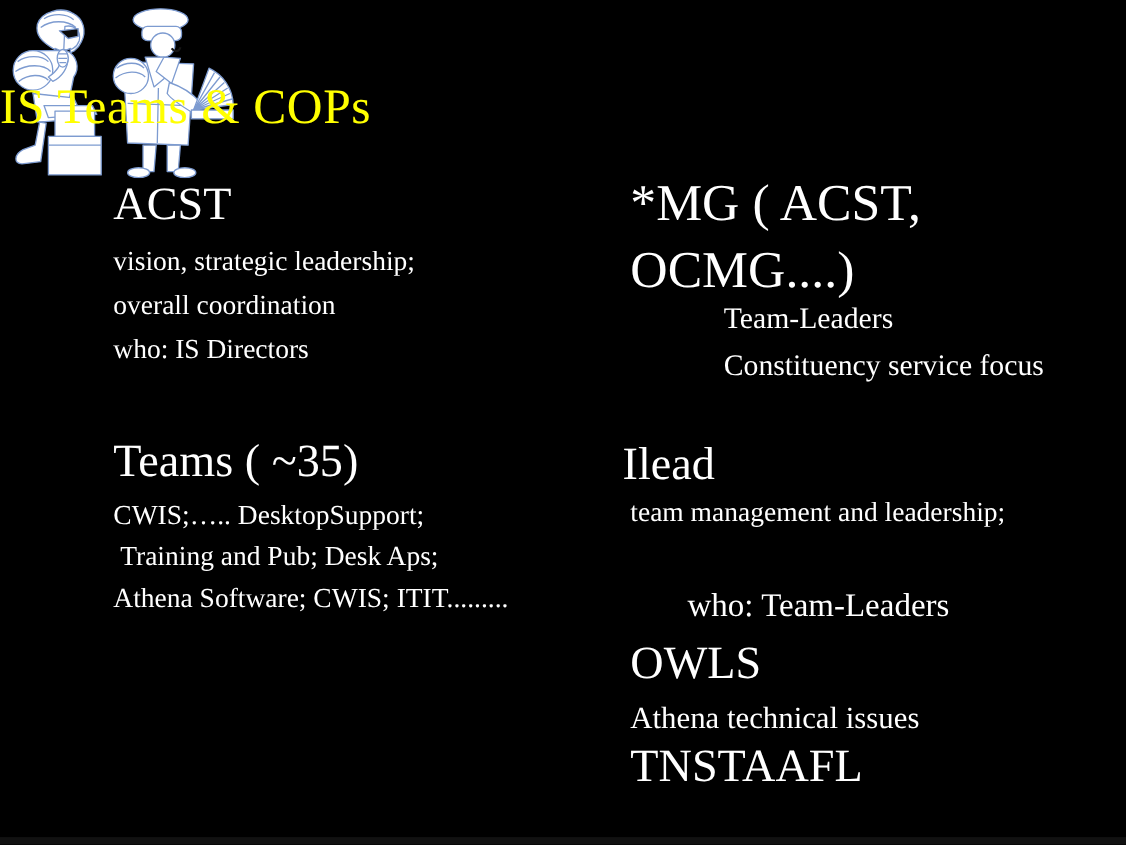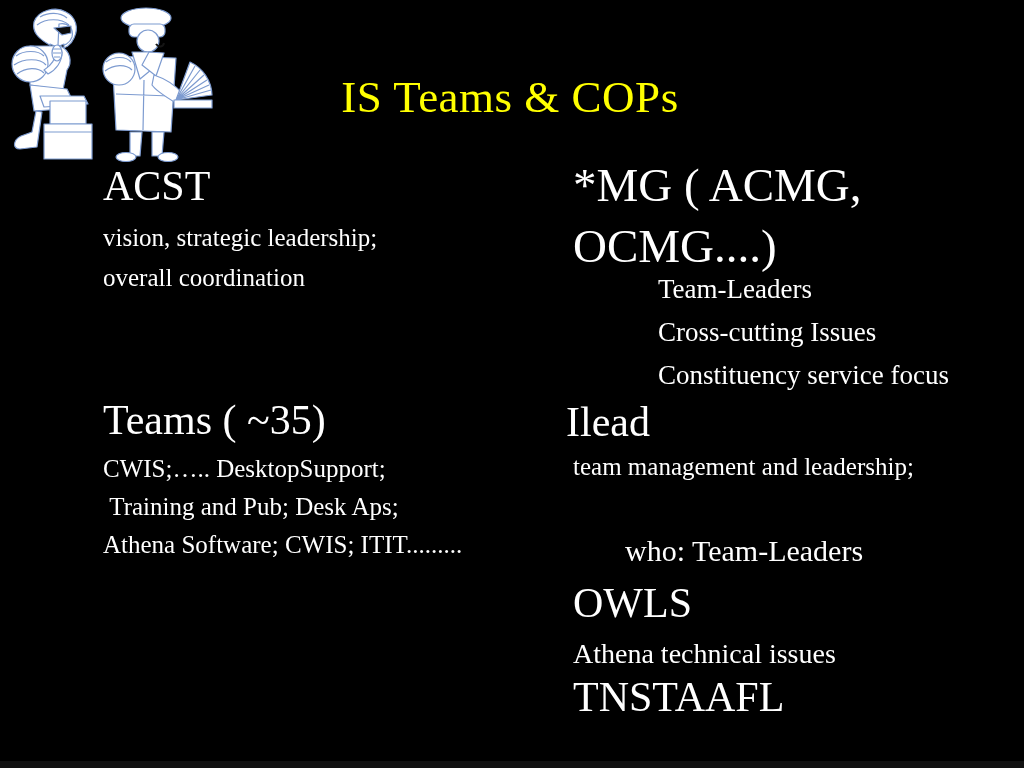--- a/index.html
+++ b/index.html
@@ -6,23 +6,22 @@
   .slide {
     position: relative;
     width: 1024px;
     height: 768px;
     background: var(--background, #000000);
     overflow: hidden;
     font-family: "Liberation Serif", serif;
   }
   .slide-title {
     position: absolute;
-    left: 8px; top: 74px;
+    left: 0; top: 74px;
     width: 1004px;
-    text-align: center;
     color: var(--title, #FFFF00);
     font-size: 45px;
     line-height: 1.05;
     letter-spacing: 0.5px;
   }
   .txt { color: var(--text, #FFFFFF); white-space: pre-wrap; }
   .abs { position: absolute; }
 
   
   .h-lg   { font-size: 42px; line-height: 1.1; }
@@ -119,38 +118,38 @@
     </g>
   </svg>
 
   <div class="slide-title">IS Teams &amp; COPs</div>
 
   <div>
     <div class="abs txt h-lg pos-itlt">ACST</div>
     <div class="abs lines-25-40 pos-itlt-lines">
       <div class="txt line">vision, strategic leadership;</div>
       <div class="txt line">overall coordination</div>
+      <div class="txt line">who: IS Directors</div>
     </div>
 
     <div class="abs txt h-lg pos-teams">Teams ( ~35)</div>
     <div class="abs lines-25-38 pos-teams-lines">
       <div class="txt line">CWIS;….. DesktopSupport;</div>
       <div class="txt line"> Training and Pub; Desk Aps;</div>
       <div class="txt line">Athena Software; CWIS; ITIT.........</div>
     </div>
   </div>
 
   <div>
     <div class="abs pos-mg">
-      <div class="txt h-xl">*MG ( ACMG,</div>
+      <div class="txt h-xl">*MG ( ACST,</div>
       <div class="txt h-xl">OCMG....)</div>
     </div>
     <div class="abs lines-27-43 pos-mg-subs">
       <div class="txt line">Team-Leaders</div>
-      <div class="txt line">Cross-cutting Issues</div>
       <div class="txt line">Constituency service focus</div>
     </div>
 
     <div class="abs txt h-lg pos-ilead">Ilead</div>
     <div class="abs lines-25-36 pos-ilead-lines">
       <div class="txt line">team management and leadership;</div>
     </div>
     <div class="abs txt fs-30 pos-who">who: Team-Leaders</div>
 
     <div class="abs txt h-lg pos-owls">OWLS</div>

